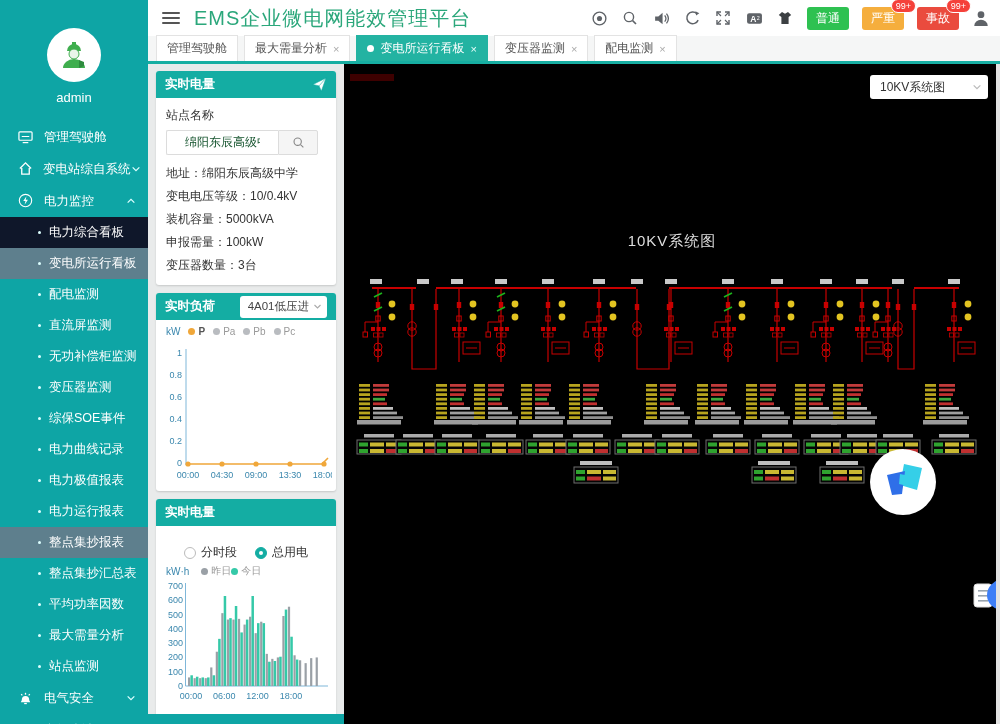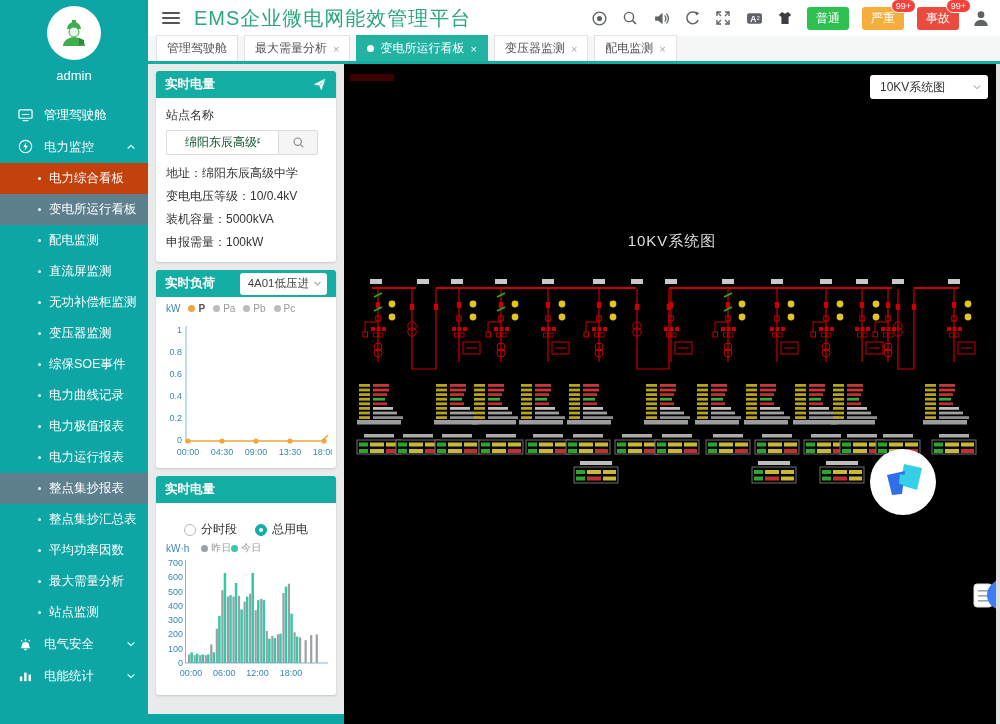--- a/index.html
+++ b/index.html
@@ -2,34 +2,34 @@
 <html><head>
 <meta charset="utf-8">
 <style>
   * { margin:0; padding:0; box-sizing:border-box; }
   html,body { width:1000px; height:724px; overflow:hidden; background:#e9ebeb;
     font-family:"Liberation Sans","DejaVu Sans",sans-serif; }
   .app { display:flex; width:1000px; height:724px; }
 
   
   .sidebar { width:148px; background:#0EA5A5; color:#fff; flex-shrink:0; overflow:hidden; }
-  .avatar-wrap { text-align:center; padding-top:6px; }
+  .avatar-wrap { text-align:center; padding-top:28px; }
   .avatar { width:54px; height:54px; border-radius:50%; background:#fff; margin:0 auto;
     display:flex; align-items:center; justify-content:center; }
   .avatar svg { width:34px; height:34px; }
   .username { font-size:13px; margin-top:8px; color:#fff; }
   .menu { margin-top:16px; font-size:12.5px; }
   .menu-item { display:flex; align-items:center; height:32px; padding:0 12px 0 18px; cursor:pointer; }
   .menu-item .mi-icon { width:16px; height:16px; margin-right:10px; display:inline-flex; }
   .menu-item .mi-label { flex:1; white-space:nowrap; }
   .chev { width:10px; height:10px; display:inline-flex; }
   .submenu-item { display:flex; align-items:center; height:31px; padding-left:38px; cursor:pointer;
     white-space:nowrap; }
   .submenu-item .dot { width:3px; height:3px; border-radius:50%; background:#dff; margin-right:8px; flex-shrink:0;}
-  .submenu-item.light { background:#c2410c; }
+  .submenu-item.light { background:#0f172a; }
   .submenu-item.selected { background:#5E7F8D; }
 
   
   .main { flex:1; display:flex; flex-direction:column; min-width:0; }
   .topbar { height:36px; background:#fff; display:flex; align-items:center; padding:0 10px 0 14px; }
   .hamburger { width:18px; cursor:pointer; margin-right:14px; }
   .hamburger div { height:2px; background:#555; margin:3px 0; border-radius:1px; }
   .app-title { font-size:20px; color:#2BA77B; font-weight:500; letter-spacing:1px; flex:1; white-space:nowrap;}
   .top-icons { display:flex; align-items:center; gap:13px; }
   .icon-btn { width:18px; height:18px; display:inline-flex; align-items:center; justify-content:center; cursor:pointer; }
@@ -118,20 +118,34 @@
               <rect x="1" y="3" width="14" height="9" rx="1" fill="none" stroke="#fff" stroke-width="1.3"></rect>
               <line x1="5" y1="14.5" x2="11" y2="14.5" stroke="#fff" stroke-width="1.3"></line>
               <line x1="4" y1="8" x2="12" y2="8" stroke="#fff" stroke-width="1.1"></line>
             </svg>
           </span>
           <span class="mi-label">管理驾驶舱</span>
         </div>
         <div class="menu-item">
           <span class="mi-icon">
             <svg width="15" height="15" viewBox="0 0 16 16">
+              <path d="M2 8 L8 2 L14 8" fill="none" stroke="#fff" stroke-width="1.4"></path>
+              <path d="M4 7.5 V14 H12 V7.5" fill="none" stroke="#fff" stroke-width="1.4"></path>
+            </svg>
+          </span>
+          <span class="mi-label">变电站综自系统</span>
+          <span class="chev">
+            <svg width="10" height="10" viewBox="0 0 12 12">
+              <polyline points="2,4 6,8 10,4" fill="none" stroke="#dff" stroke-width="1.5"></polyline>
+            </svg>
+          </span>
+        </div>
+        <div class="menu-item">
+          <span class="mi-icon">
+            <svg width="15" height="15" viewBox="0 0 16 16">
               <circle cx="8" cy="8" r="6.6" fill="none" stroke="#fff" stroke-width="1.2"></circle>
               <polygon points="9,3.4 5.6,8.6 8,8.6 7,12.6 10.6,7.2 8.2,7.2" fill="#fff"></polygon>
             </svg>
           </span>
           <span class="mi-label">电力监控</span>
           <span class="chev">
             <svg width="10" height="10" viewBox="0 0 12 12">
               <polyline points="2,8 6,4 10,8" fill="none" stroke="#dff" stroke-width="1.5"></polyline>
             </svg>
           </span>
@@ -338,20 +352,21 @@
                   <circle cx="7" cy="7" r="4.5" fill="none" stroke="#888" stroke-width="1.4"></circle>
                   <line x1="10.5" y1="10.5" x2="14" y2="14" stroke="#888" stroke-width="1.4"></line>
                 </svg>
               </div>
             </div>
             <div id="infoFields">
                 <div class="info-field">地址：绵阳东辰高级中学</div>
                 <div class="info-field">变电电压等级：10/0.4kV</div>
                 <div class="info-field">装机容量：5000kVA</div>
                 <div class="info-field">申报需量：100kW</div>
+                <div class="info-field">变压器数量：3台</div>
               </div>
           </div>
         </div>
 
         <div class="card load-card">
           <div class="card-hd">
             <span class="hd-label">实时负荷</span>
             <div class="dd">
               <span>4A01低压进</span>
               <svg width="9" height="9" viewBox="0 0 12 12">

